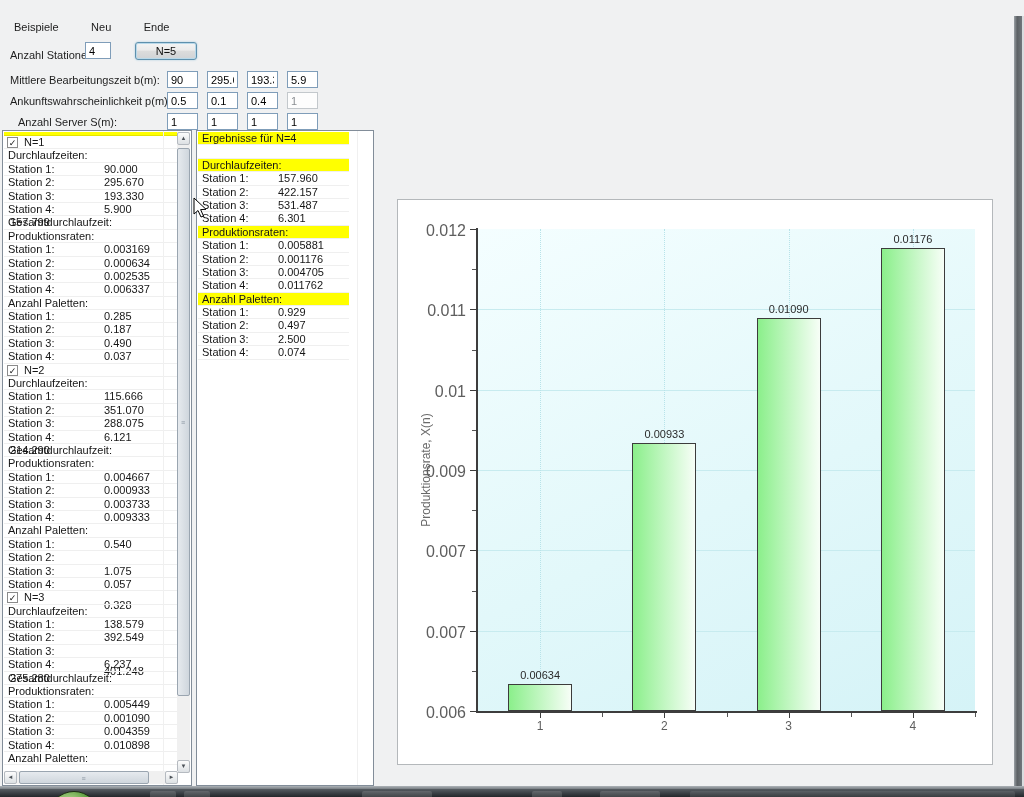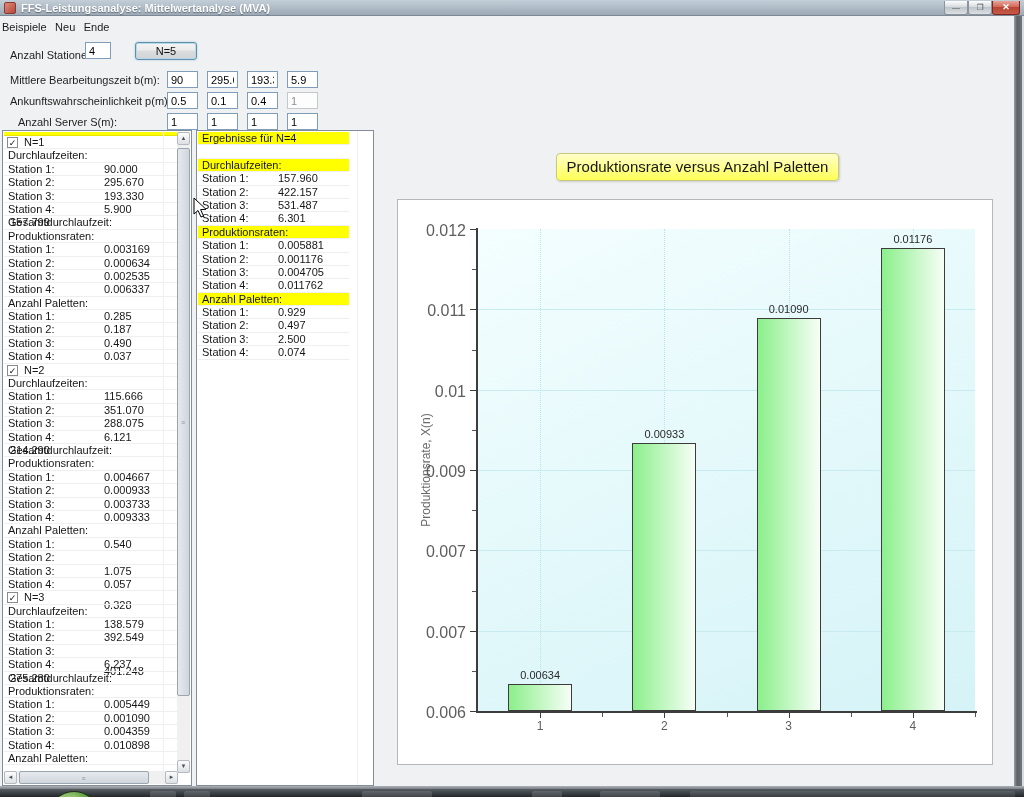--- a/index.html
+++ b/index.html
@@ -23,21 +23,21 @@
   #btn-close { left:992px; width:28px; color:#fff; border-color:#7e2620;
     background:linear-gradient(#e8a49a,#cf6a58 45%,#b94434 50%,#c65b48); font-size:9px; font-weight:bold; }
   #win-right-border { left:1014px; top:16px; width:8px; height:773px;
     background:linear-gradient(90deg,#9aa0a5,#5c6165 40%,#70767b); }
   #win-right-edge { left:1022px; top:16px; width:2px; height:773px; background:#d9dcde; }
   #win-bottom-border { left:0; top:786px; width:1024px; height:3px;
     background:linear-gradient(#aeb4b9,#787e83); }
 
   
   #menubar { left:0; top:17px; width:1014px; height:18px; background:#f0f1f2; }
-  .menu-item { display:inline-block; padding:2px 2px; font-size:11px; color:#1c1c1c; cursor:default; }
+  .menu-item { display:inline-block; padding:2px 14px; font-size:11px; color:#1c1c1c; cursor:default; }
 
   
   .flabel { font-size:11px; color:#1e1e1e; white-space:nowrap; }
   .tbox { position:absolute; height:17px; border:1px solid #7f9db9; background:#fff;
     font-size:11px; color:#000; padding:1px 3px; font-family:"Liberation Sans",sans-serif; }
   .tbox:disabled, .tbox.dis { border-color:#c3c8cc; color:#8b8f93; background:#fdfdfd; }
   #n-button { left:125px; top:0; width:62px; height:18px; font-size:11px; color:#111;
     border:1px solid #5e90ad; border-radius:3px;
     background:linear-gradient(#f4f4f4,#ebebeb 45%,#dcdcdc 50%,#d0d3d6);
     box-shadow:0 0 0 1px #b9d9ea inset, 0 0 2px #9fc8dd; }
@@ -106,27 +106,20 @@
     border:1px solid #1c2e12; }
 
   
   #cursor { left:193px; top:197px; width:16px; height:22px; z-index:50; }
 </style>
 </head>
 <body>
 
 <div id="screen">
 
-  <div class="abs" id="titlebar">
-    <div class="abs" id="title-icon"></div>
-    <div class="abs" id="title-text">FFS-Leistungsanalyse: Mittelwertanalyse (MVA)</div>
-    <div class="abs capbtn" id="btn-min">—</div>
-    <div class="abs capbtn" id="btn-max">❐</div>
-    <div class="abs capbtn" id="btn-close">✕</div>
-  </div>
 
   <div class="abs" id="menubar">
     <span class="menu-item">Beispiele</span>
     <span class="menu-item">Neu</span>
     <span class="menu-item">Ende</span>
   </div>
 
   <div class="abs" style="left:10px; top:45px; width:360px; height:18px;">
     <span class="flabel">Anzahl Stationen:</span>
     <input class="tbox" style="left: 75px; top: -3px; width: 26px;" value="4">
@@ -403,21 +396,20 @@
           <span class="val" style="left: 80px;">2.500</span>
         </div>
         <div class="lv-row kv">
           <span class="lbl">Station 4:</span>
           <span class="val" style="left: 80px;">0.074</span>
         </div>
       </div>
     <div class="col-line" style="left:160px;"></div>
   </div>
 
-  <div class="abs" id="chart-title-badge">Produktionsrate versus Anzahl Paletten</div>
 
   <div class="abs" id="chart-panel">
     <div id="plot">
       <div class="axis-y"></div>
       <div class="axis-x"></div>
       <div id="ytitle">Produktionsrate, X(n)</div>
     <div class="tick-y" style="top: 482px;"></div>
         <div class="ylab" style="top: 475px;">0.006</div>
         <div class="tick-y minor" style="top: 441.833px;"></div>
         <div class="gl-h" style="top: 401.667px;"></div>

